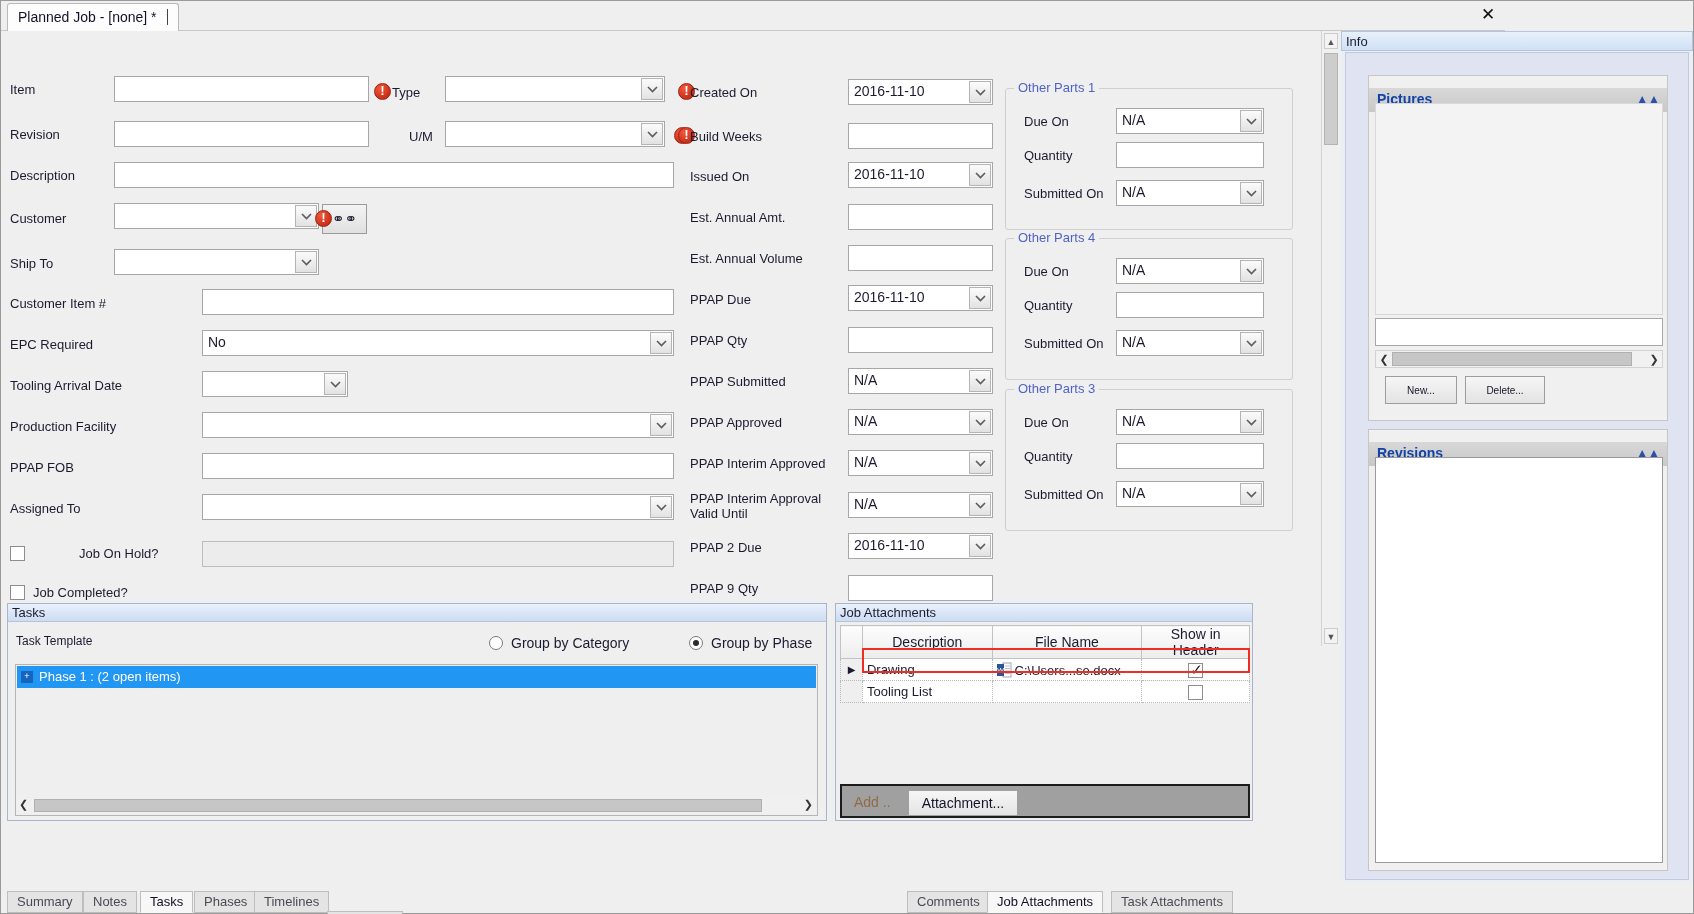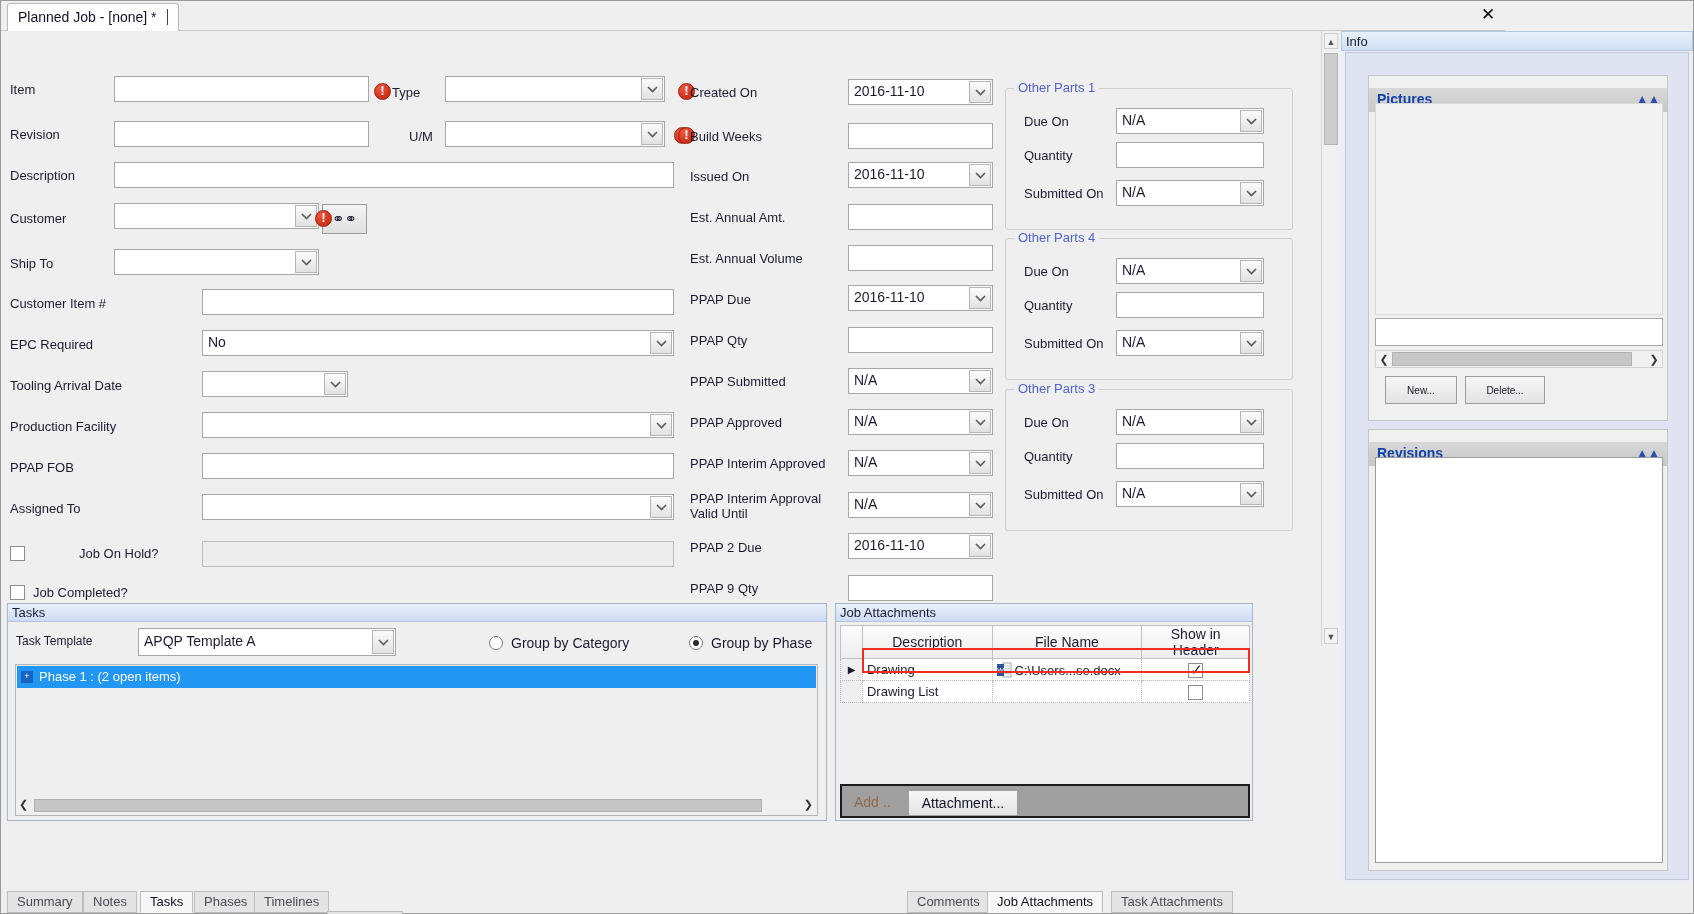--- a/index.html
+++ b/index.html
@@ -479,28 +479,20 @@
         </div>
       </div>
     </div>
   </div>
 
   <div class="paneTasks">
     <div class="paneCap">
       <span>Tasks</span>
     </div>
     <label class="fl" style="left:8px; top:30px; font-size:12px;">Task Template</label>
-    <div class="cb" style="left:130px; top:24px; width:258px; height:28px;">
-      <span class="val" style="top:4px;">APQP Template A</span>
-      <span class="arrowbox">
-          <svg width="11" height="7" viewBox="0 0 11 7">
-            <polyline points="1,1 5.5,5.5 10,1" fill="none" stroke="#5b5b5b" stroke-width="1.6"></polyline>
-          </svg>
-        </span>
-    </div>
 
     <div class="radio" style="left:481px; top:32px;"></div>
     <label class="fl" style="left:503px; top:31px; font-size:14px;">Group by Category</label>
 
     <div class="radio sel" style="left:681px; top:32px;"></div>
     <label class="fl" style="left:703px; top:31px; font-size:14px;">Group by Phase</label>
 
     <div class="treebox" style="left:7px; top:60px; width:803px; height:152px;">
       <div class="treerow" style="top:1px;">
         <span class="expander">+</span>
@@ -544,21 +536,21 @@
                   <line x1="8" y1="11.5" x2="13" y2="11.5" stroke="#b9c3cf"></line>
                 </svg>
             </span><span>C:\Users...se.docx</span>
           </td>
           <td style="text-align:center; position:relative;">
             <span class="chk" style="position:relative; display:inline-block; top:2px;"><span class="chkmark">✓</span></span>
           </td>
         </tr>
         <tr>
           <td style="background:#efefef;"></td>
-          <td>Drawing List</td>
+          <td>Tooling List</td>
           <td></td>
           <td style="text-align:center;">
             <span class="chk" style="position:relative; display:inline-block; top:2px;"></span>
           </td>
         </tr>
       </tbody>
     </table>
     <div class="rowhl" style="left:26px; top:44px; width:388px; height:25px;"></div>
 
     <div class="toolstrip" style="left:4px; top:180px; width:410px; height:34px;">

